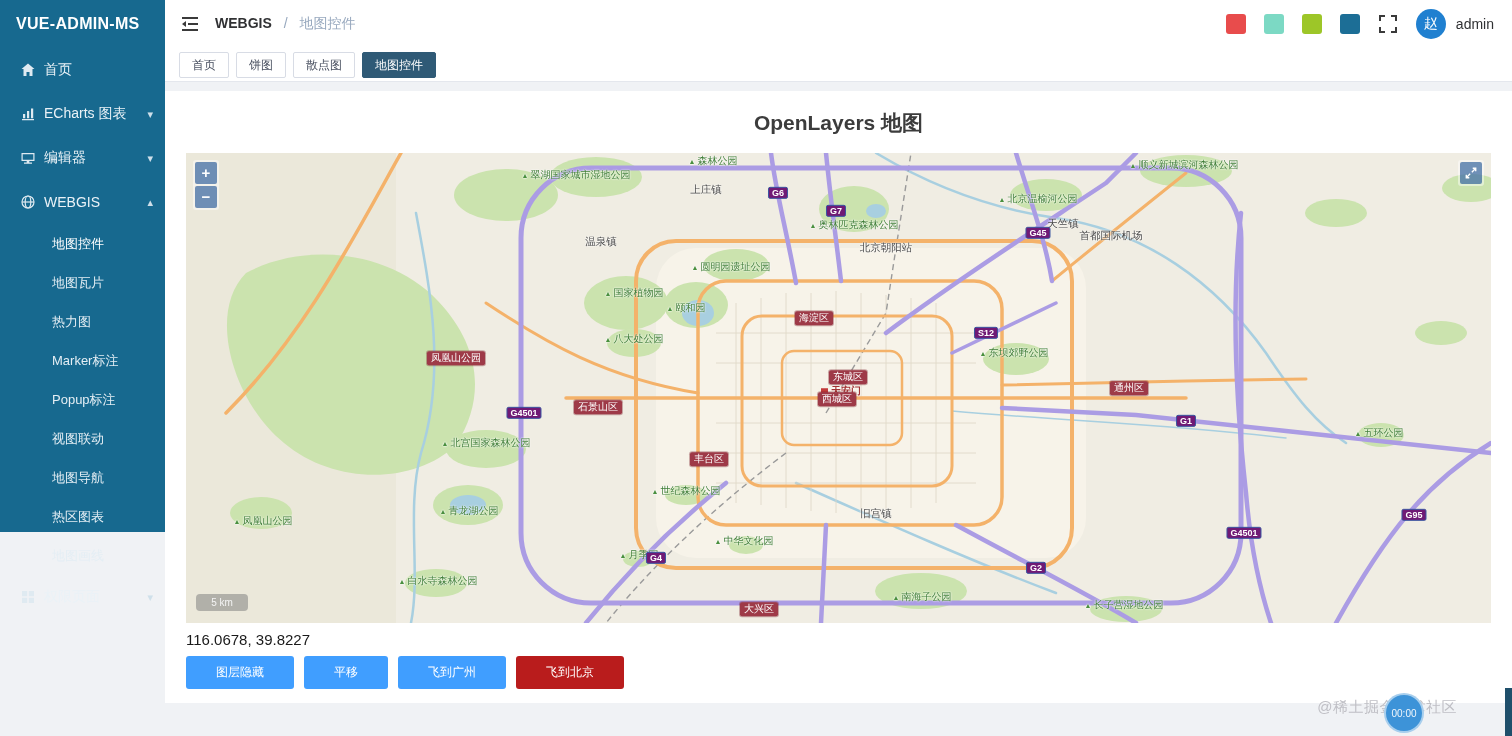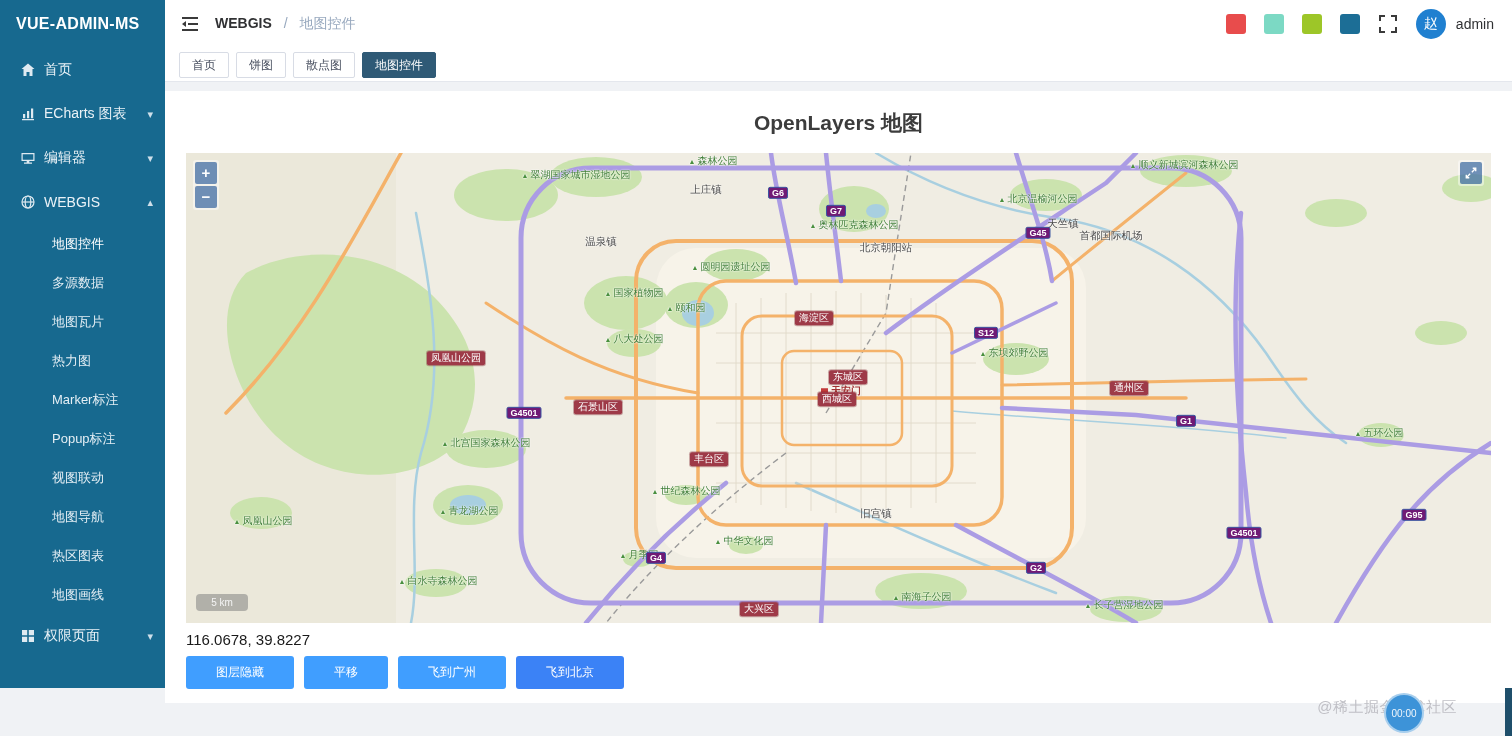--- a/index.html
+++ b/index.html
@@ -2,21 +2,21 @@
 <html><head>
 <meta charset="utf-8">
 <style>
   * { margin:0; padding:0; box-sizing:border-box; }
   html,body { width:1512px; height:736px; overflow:hidden;
     font-family:"Liberation Sans","DejaVu Sans",sans-serif; background:#f0f2f5; }
 
   .app { display:flex; width:1512px; height:736px; }
 
   
-  .sidebar { width:165px; min-width:165px; height:688px; background:#17698f; color:#eaf2f7; }
+  .sidebar { width:165px; min-width:165px; height:532px; background:#17698f; color:#eaf2f7; }
   .logo { height:48px; line-height:48px; padding-left:16px; font-size:16px; font-weight:bold;
     color:#ffffff; letter-spacing:.3px; }
   .menu-item { height:44px; display:flex; align-items:center; padding:0 12px 0 20px;
     font-size:14px; cursor:pointer; color:#eaf2f7; }
   .menu-item .mi-icon { width:16px; height:16px; margin-right:8px; flex:none; color:#dfeaf1; }
   .menu-item .mi-label { flex:1; white-space:nowrap; }
   .menu-item .chev { font-size:11px; color:#cfe0ea; }
   .submenu { }
   .submenu-item { height:39px; line-height:39px; padding-left:52px; font-size:13px;
     color:#e4eef4; cursor:pointer; white-space:nowrap; }
@@ -81,21 +81,21 @@
   .ol-scale { position:absolute; left:10px; bottom:12px; width:52px; text-align:center;
     background:rgba(130,130,130,.55); color:#f4f4f4; font-size:10px; padding:3px 0;
     border-radius:4px; }
 
   
   .coords { margin-top:8px; font-size:15px; color:#1a1a1a; }
   .btn-row { margin-top:8px; display:flex; gap:10px; }
   .btn { border:none; border-radius:3px; color:#fff; font-size:12px; padding:8px 30px;
     cursor:pointer; font-family:inherit; }
   .btn.primary { background:#409eff; }
-  .btn.light { background:#3b82f6; }
+  .btn.light { background:#b91c1c; }
 
   
   .watermark { position:absolute; right:55px; top:698px; font-size:15px; color:#bfbfc5;
     letter-spacing:.5px; }
   .timer-badge { position:absolute; right:88px; top:693px; width:40px; height:40px;
     border-radius:50%; background:#3d93d8; border:2px solid rgba(255,255,255,.55);
     color:rgba(255,255,255,.92); font-size:10px; display:flex; align-items:center;
     justify-content:center;margin-left:16px; }
   .scroll-thumb { position:fixed; right:0; bottom:0; width:7px; height:48px; background:#1f4f6b; }
 </style>
@@ -144,21 +144,20 @@
               <ellipse cx="8" cy="8" rx="2.8" ry="6"></ellipse>
               <path d="M2 8h12"></path>
             </svg>
         </span>
         <span class="mi-label">WEBGIS</span>
         <span class="chev">▴</span>
       </div>
 
       <div class="submenu">
         <div class="submenu-item active">地图控件</div>
-        <div class="submenu-item">多源数据</div>
         <div class="submenu-item">地图瓦片</div>
         <div class="submenu-item">热力图</div>
         <div class="submenu-item">Marker标注</div>
         <div class="submenu-item">Popup标注</div>
         <div class="submenu-item">视图联动</div>
         <div class="submenu-item">地图导航</div>
         <div class="submenu-item">热区图表</div>
         <div class="submenu-item">地图画线</div>
       </div>
 

